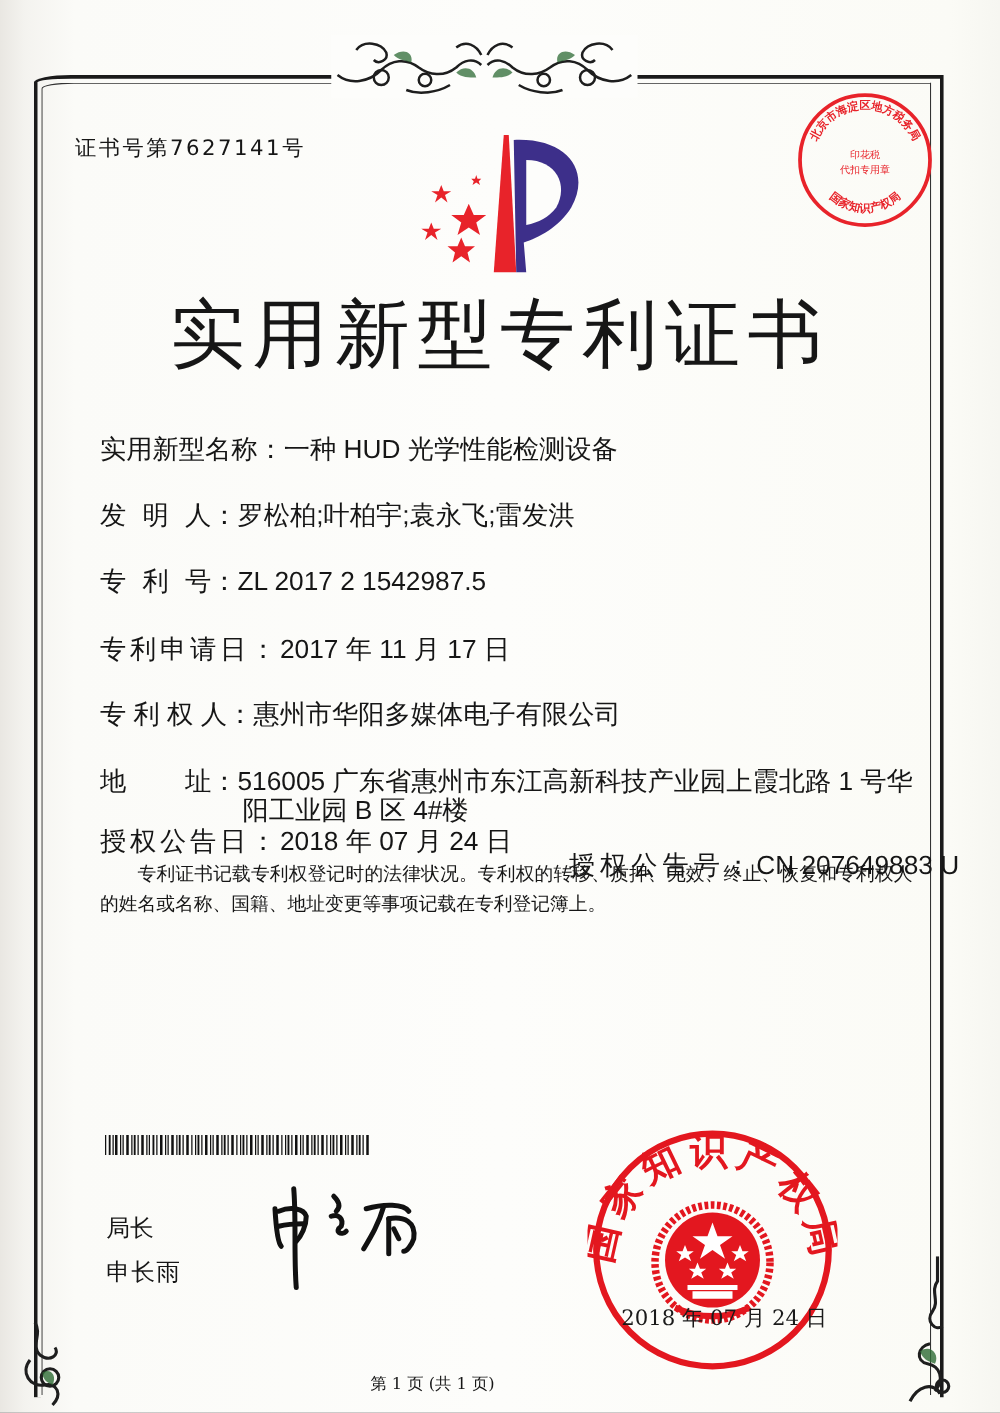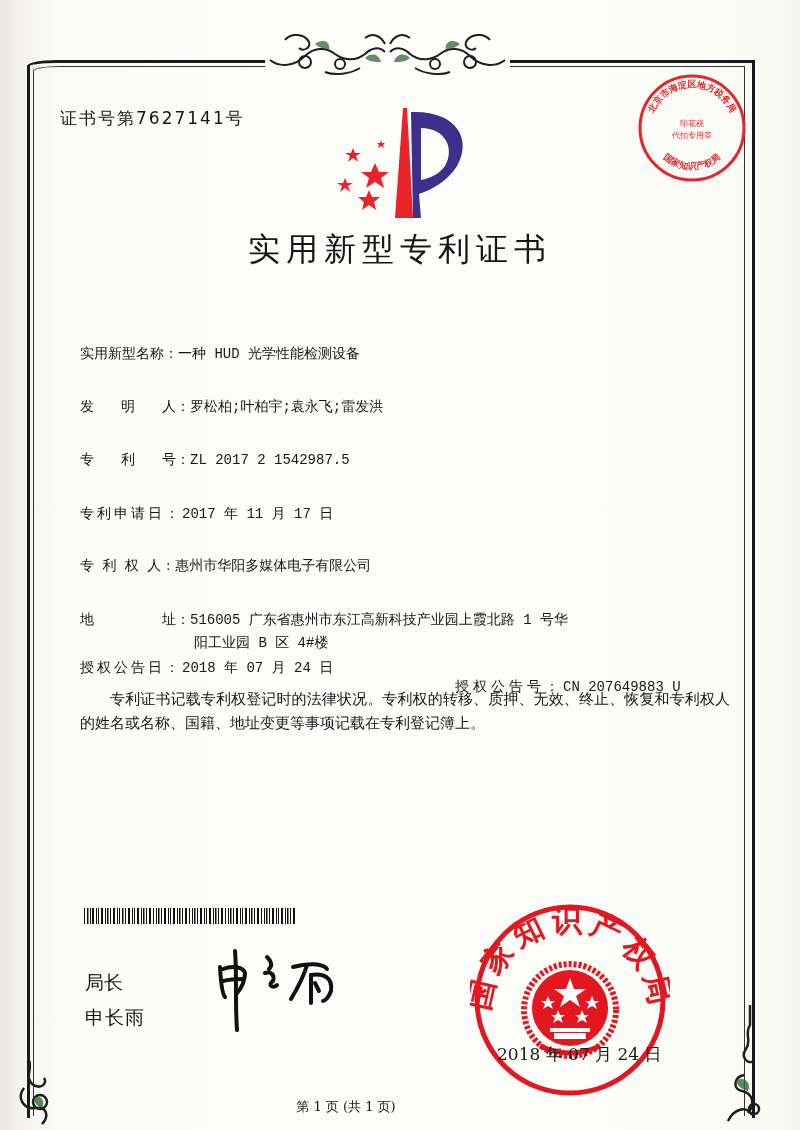--- a/index.html
+++ b/index.html
@@ -28,24 +28,24 @@
   .corner-br { left: 718px; top: 1005px; width: 60px; height: 120px; }
 
   .cert-number { position: absolute; left: 60px; top: 107px; font-size: 17px; letter-spacing: 2px; font-family: "DejaVu Sans", sans-serif; }
 
   .logo { position: absolute; left: 335px; top: 108px; width: 140px; height: 110px; }
 
   .tax-stamp { position: absolute; left: 636px; top: 72px; width: 112px; height: 112px; }
 
   .title {
     position: absolute; left: 0; width: 800px; top: 228px; text-align: center;
-    font-size: 32px; letter-spacing: 6px; font-family: "DejaVu Serif", serif; font-weight: normal;
-  }
-
-  .field { position: absolute; left: 80px; font-size: 14px; font-family: Liberation Mono, monospace; white-space: nowrap; }
+    font-size: 60px; letter-spacing: 6px; font-family: "DejaVu Serif", serif; font-weight: normal;
+  }
+
+  .field { position: absolute; left: 80px; font-size: 21px; font-family: Liberation Sans, sans-serif; white-space: nowrap; }
   .field .lbl { display: inline-block; }
   .field .val { display: inline-block; }
   .f-name { top: 345px; }
   .f-inv { top: 398px; }
   .f-pno { top: 451px; }
   .f-date { top: 505px; }
   .f-owner { top: 557px; }
   .f-addr { top: 611px; }
   .f-addr2 { top: 634px; left: 194px; }
   .f-gdate { top: 659px; }

